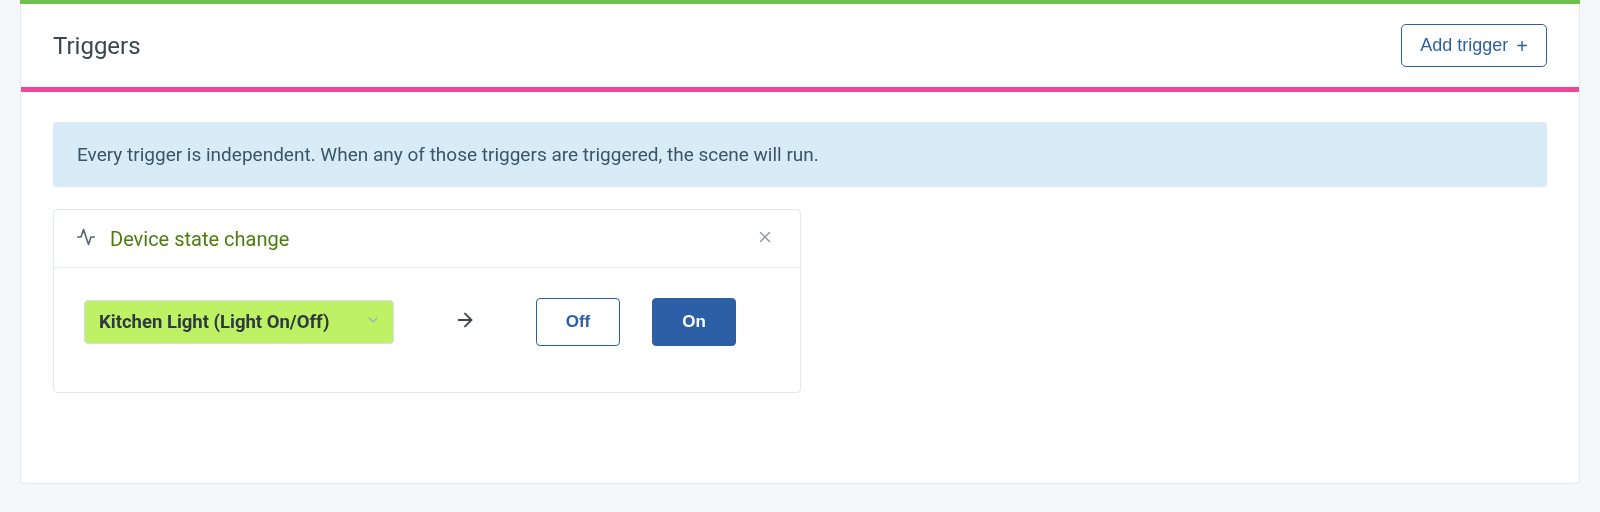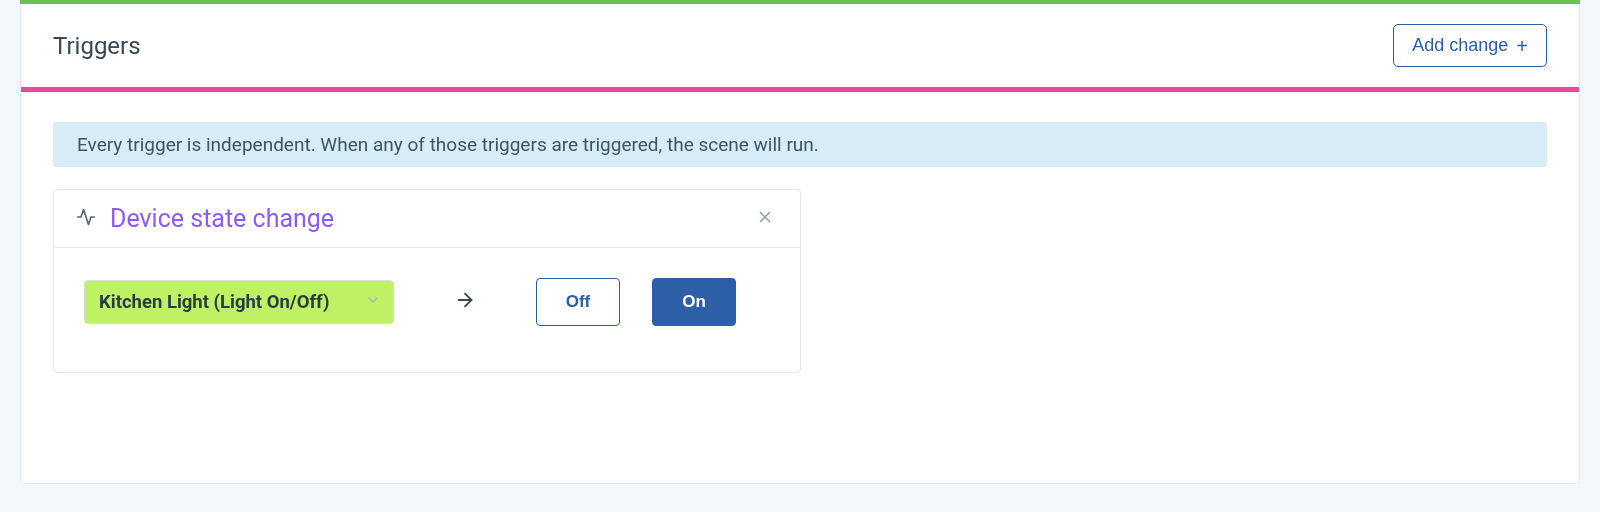--- a/index.html
+++ b/index.html
@@ -53,21 +53,21 @@
       font-size: 20px;
       line-height: 1;
       font-weight: 300;
     }
     .card-body {
       padding: 30px 32px;
     }
     .info-banner {
       background: #d8ecf8;
       color: #3a5565;
-      padding: 11px 24px;
+      padding: 21px 24px;
       font-size: 19px;
       border-radius: 3px;
       margin-bottom: 22px;
     }
     .trigger-box {
       border: 1px solid #e2e8ed;
       border-radius: 4px;
       width: 748px;
     }
     .trigger-box-header {
@@ -81,22 +81,22 @@
       display: flex;
       align-items: center;
       gap: 14px;
     }
     .activity-icon svg {
       width: 20px;
       height: 20px;
       stroke: #5a6670;
     }
     .trigger-title {
-      font-size: 25px;
-      color: #8b5cf6;
+      font-size: 20px;
+      color: #4d7c0f;
     }
     .close-btn {
       background: none;
       border: none;
       cursor: pointer;
       color: #8f9aa3;
       padding: 4px;
       display: flex;
     }
     .close-btn svg {
@@ -164,21 +164,21 @@
 </head>
 <body>
 
 <div class="top-accent"></div>
 
 <div class="card">
 
   <div class="card-header">
     <h2 class="card-title">Triggers</h2>
     <button class="add-trigger-btn">
-      <span>Add change</span>
+      <span>Add trigger</span>
       <span class="plus-icon">+</span>
     </button>
   </div>
 
   <div class="card-body">
 
     <div class="info-banner">Every trigger is independent. When any of those triggers are triggered, the scene will run.</div>
 
     <div class="trigger-box">
 

